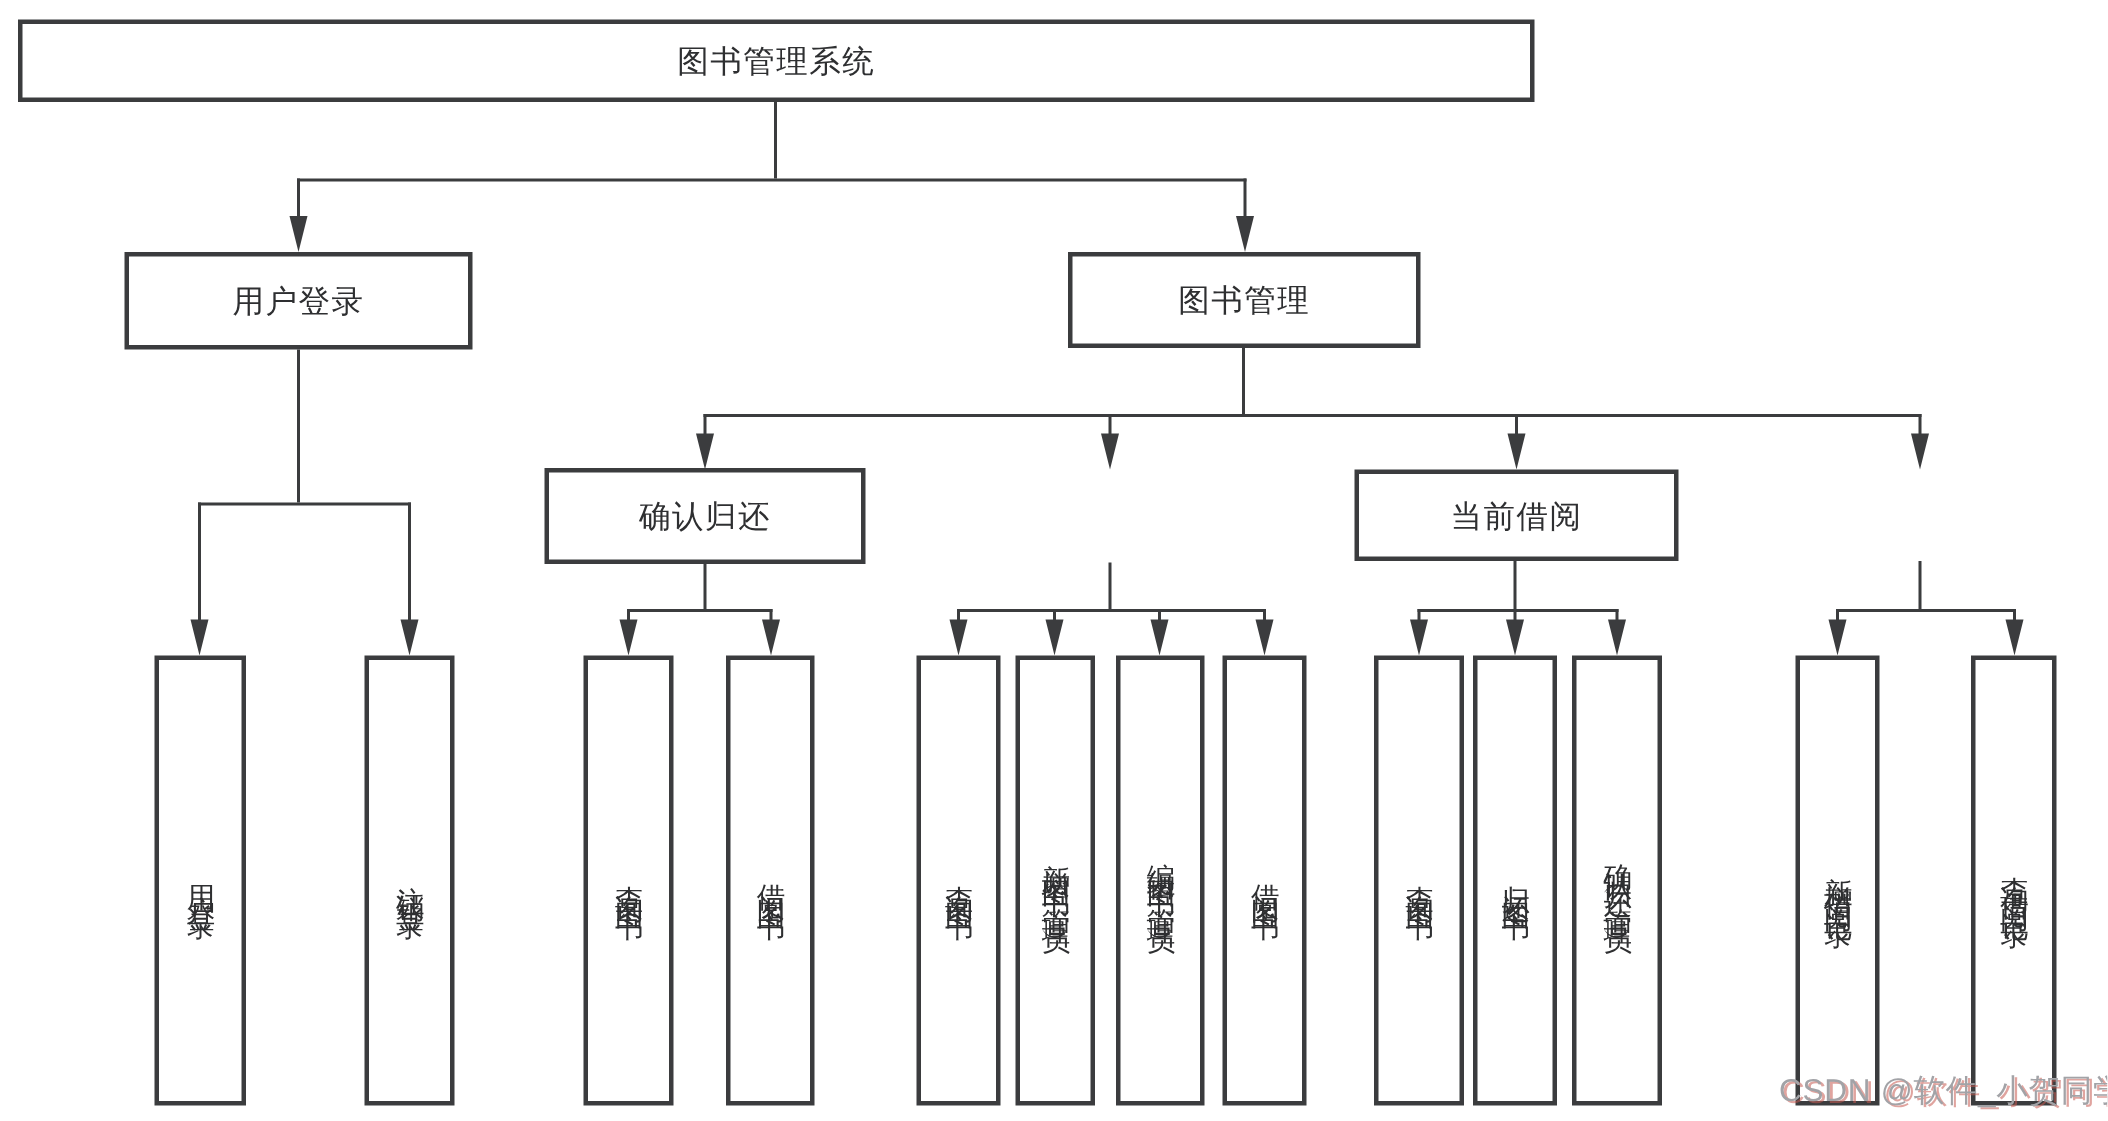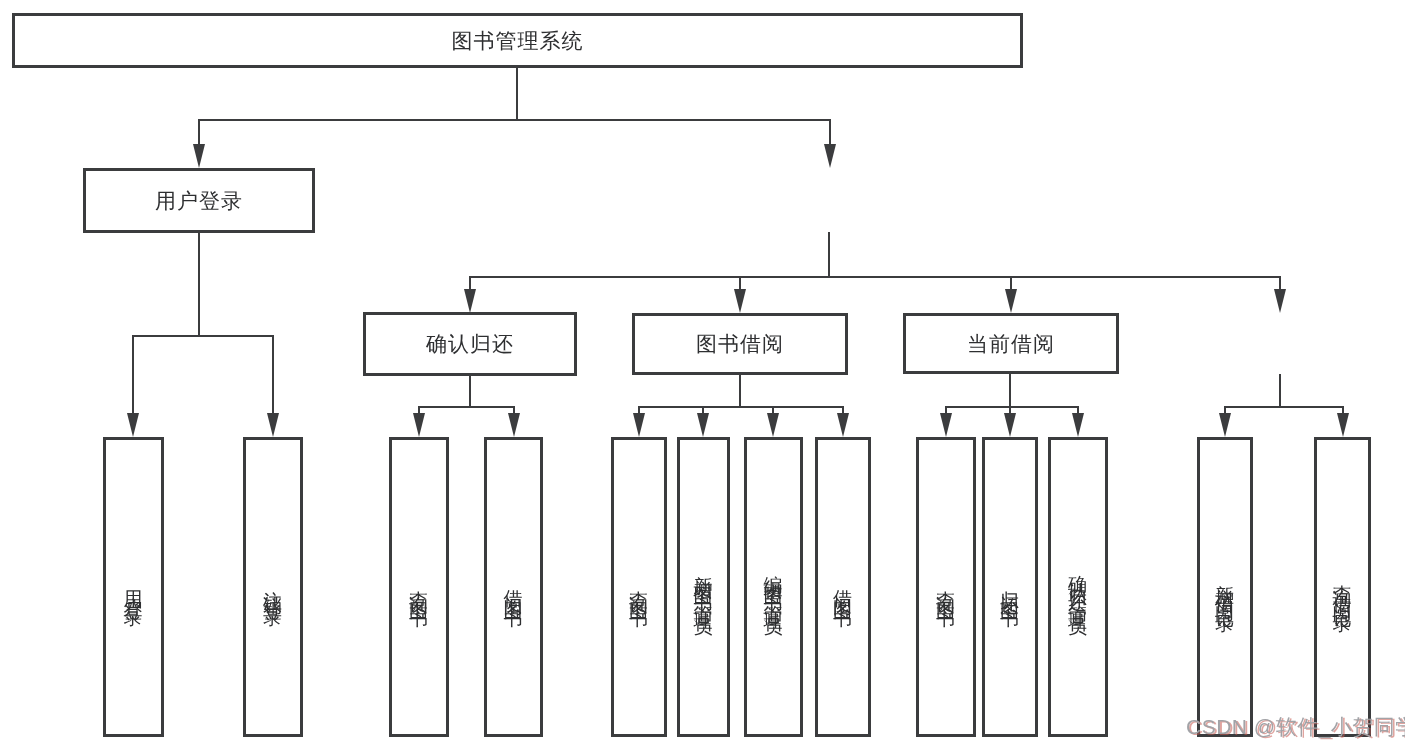--- a/index.html
+++ b/index.html
@@ -71,20 +71,23 @@
   <div class="vline" style="left:516px;top:68px;height:51px;"></div>
   <div class="hline" style="left:198px;top:119px;width:633px;"></div>
   <div class="vline" style="left:198px;top:119px;height:27px;"></div>
   <div class="ah" style="left:193px;top:144px;"></div>
   <div class="vline" style="left:829px;top:119px;height:27px;"></div>
   <div class="ah" style="left:824px;top:144px;"></div>
 
   <div class="box" style="left:83px;top:168px;width:232px;height:65px;">
     <span>用户登录</span>
   </div>
+  <div class="box" style="left:712px;top:168px;width:235px;height:64px;">
+    <span>图书管理</span>
+  </div>
 
   <div class="vline" style="left:198px;top:233px;height:102px;"></div>
   <div class="hline" style="left:132px;top:335px;width:142px;"></div>
   <div class="vline" style="left:132px;top:335px;height:80px;"></div>
   <div class="ah" style="left:127px;top:413px;"></div>
   <div class="vline" style="left:272px;top:335px;height:80px;"></div>
   <div class="ah" style="left:267px;top:413px;"></div>
 
   <div class="vline" style="left:828px;top:232px;height:44px;"></div>
   <div class="hline" style="left:469px;top:276px;width:812px;"></div>
@@ -92,23 +95,20 @@
   <div class="ah" style="left:464px;top:289px;"></div>
   <div class="vline" style="left:739px;top:276px;height:15px;"></div>
   <div class="ah" style="left:734px;top:289px;"></div>
   <div class="vline" style="left:1010px;top:276px;height:15px;"></div>
   <div class="ah" style="left:1005px;top:289px;"></div>
   <div class="vline" style="left:1279px;top:276px;height:15px;"></div>
   <div class="ah" style="left:1274px;top:289px;"></div>
 
   <div class="box" style="left:363px;top:312px;width:214px;height:64px;">
     <span>确认归还</span>
-  </div>
-  <div class="box" style="left:632px;top:313px;width:216px;height:62px;">
-    <span>图书借阅</span>
   </div>
   <div class="box" style="left:903px;top:313px;width:216px;height:61px;text-align:right;">
     <span>当前借阅</span>
   </div>
 
   <div class="vline" style="left:469px;top:376px;height:30px;"></div>
   <div class="hline" style="left:418px;top:406px;width:97px;"></div>
   <div class="vline" style="left:418px;top:406px;height:9px;"></div>
   <div class="ah" style="left:413px;top:413px;"></div>
   <div class="vline" style="left:513px;top:406px;height:9px;"></div>

